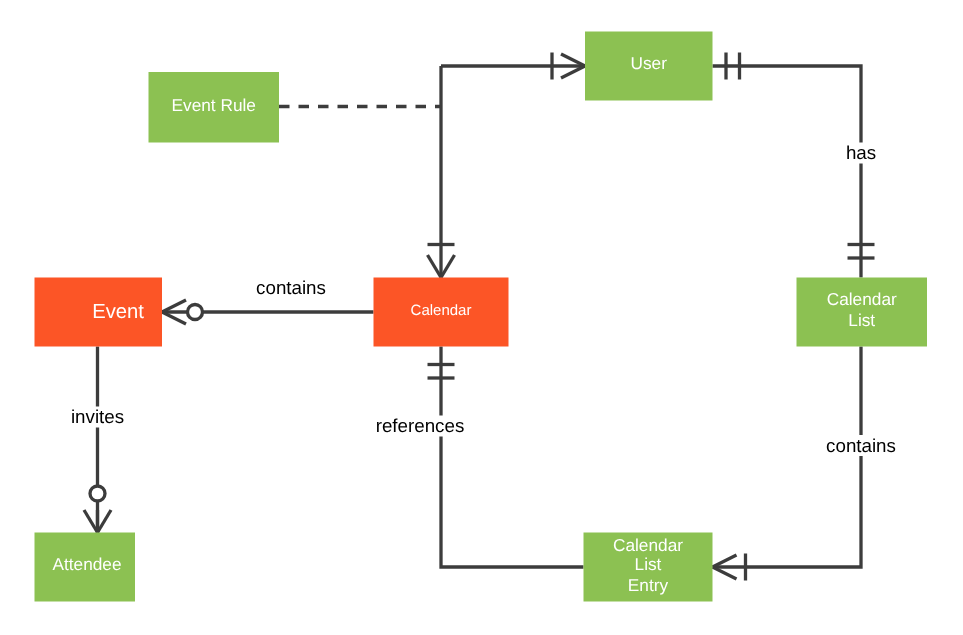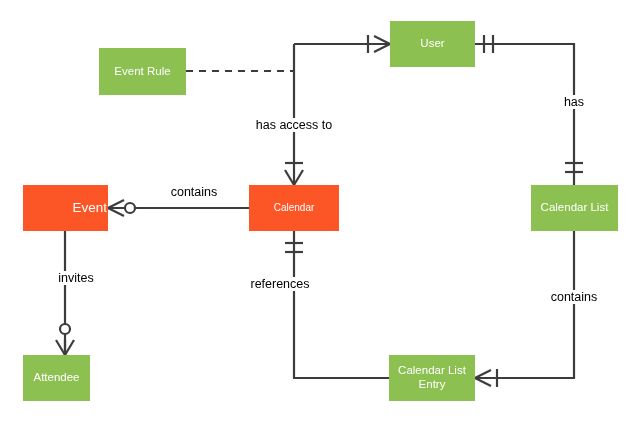--- a/index.html
+++ b/index.html
@@ -37,21 +37,21 @@
   }
   .entity.green {
     background: #8cc152;
   }
   .entity.orange {
     background: #fc5526;
   }
   .entity .label {
     display: block;
     width: 100%;
-    padding: 0 1px;
+    padding: 0 12px;
     box-sizing: border-box;
     white-space: pre-line;
   }
   .edge-label {
     position: absolute;
     color: #000000;
     font-size: 12.5px;
     white-space: nowrap;
     z-index: 6;
     background: #ffffff;
@@ -152,25 +152,24 @@
 
   <div class="entity green" style="left:23px; top:355px; width:67px; height:46px; font-size:11.5px;">
     <span class="label">Attendee</span>
   </div>
 
   <div class="entity green" style="left:389px; top:355px; width:86px; height:46px; font-size:11.5px;">
     <span class="label">Calendar List
 Entry</span>
   </div>
 
-  <div class="edge-label" style="left:294px; top:125px; transform:translate(-50%,-50%);">has access to</div>
 
   <div class="edge-label" style="left:194px; top:192px; transform:translate(-50%,-50%);">contains</div>
 
-  <div class="edge-label" style="left:76px; top:278px; transform:translate(-50%,-50%);">invites</div>
+  <div class="edge-label" style="left:65px; top:278px; transform:translate(-50%,-50%);">invites</div>
 
   <div class="edge-label" style="left:574px; top:102px; transform:translate(-50%,-50%);">has</div>
 
   <div class="edge-label" style="left:280px; top:284px; transform:translate(-50%,-50%);">references</div>
 
   <div class="edge-label" style="left:574px; top:297px; transform:translate(-50%,-50%);">contains</div>
 
 </div>
 
 </body></html>

